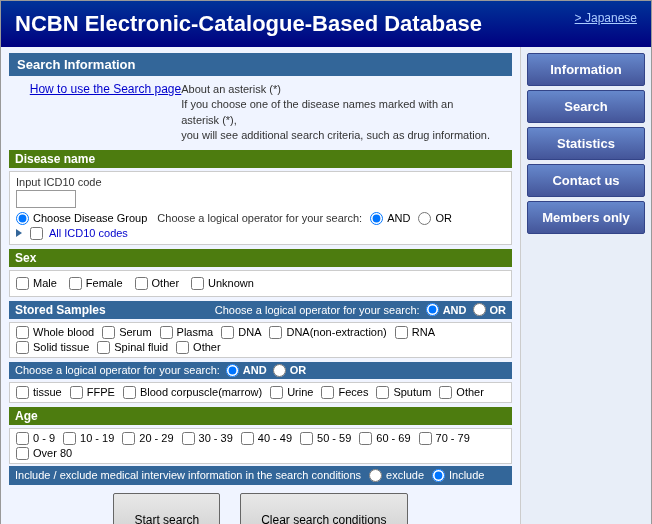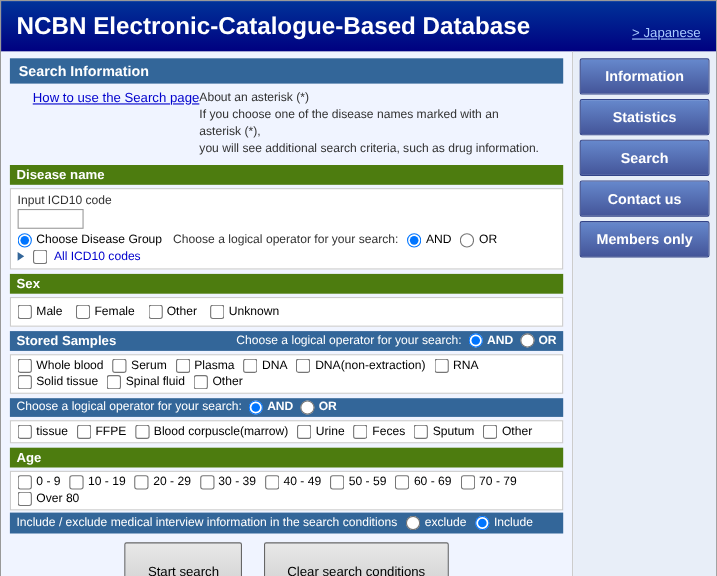--- a/index.html
+++ b/index.html
@@ -13,21 +13,21 @@
       overflow: hidden;
     }
 
     
     .header {
       background: linear-gradient(to bottom, #003399, #000080);
       color: white;
       padding: 10px 14px;
       display: flex;
       justify-content: space-between;
-      align-items: flex-end;
+      align-items: flex-start;
     }
     .header-title {
       font-size: 22px;
       font-weight: bold;
       color: white;
     }
     .header-lang {
       color: #aaccff;
       text-decoration: underline;
       font-size: 12px;
@@ -413,19 +413,19 @@
 
     <div class="footer-note">
       
       
     </div>
 
   </div>
 
   <div class="right-sidebar">
     <button class="sidebar-btn">Information</button>
+    <button class="sidebar-btn">Search</button>
     <button class="sidebar-btn">Statistics</button>
-    <button class="sidebar-btn">Search</button>
     <button class="sidebar-btn">Contact us</button>
     <button class="sidebar-btn">Members only</button>
   </div>
 
 </div>
 
 </body></html>

